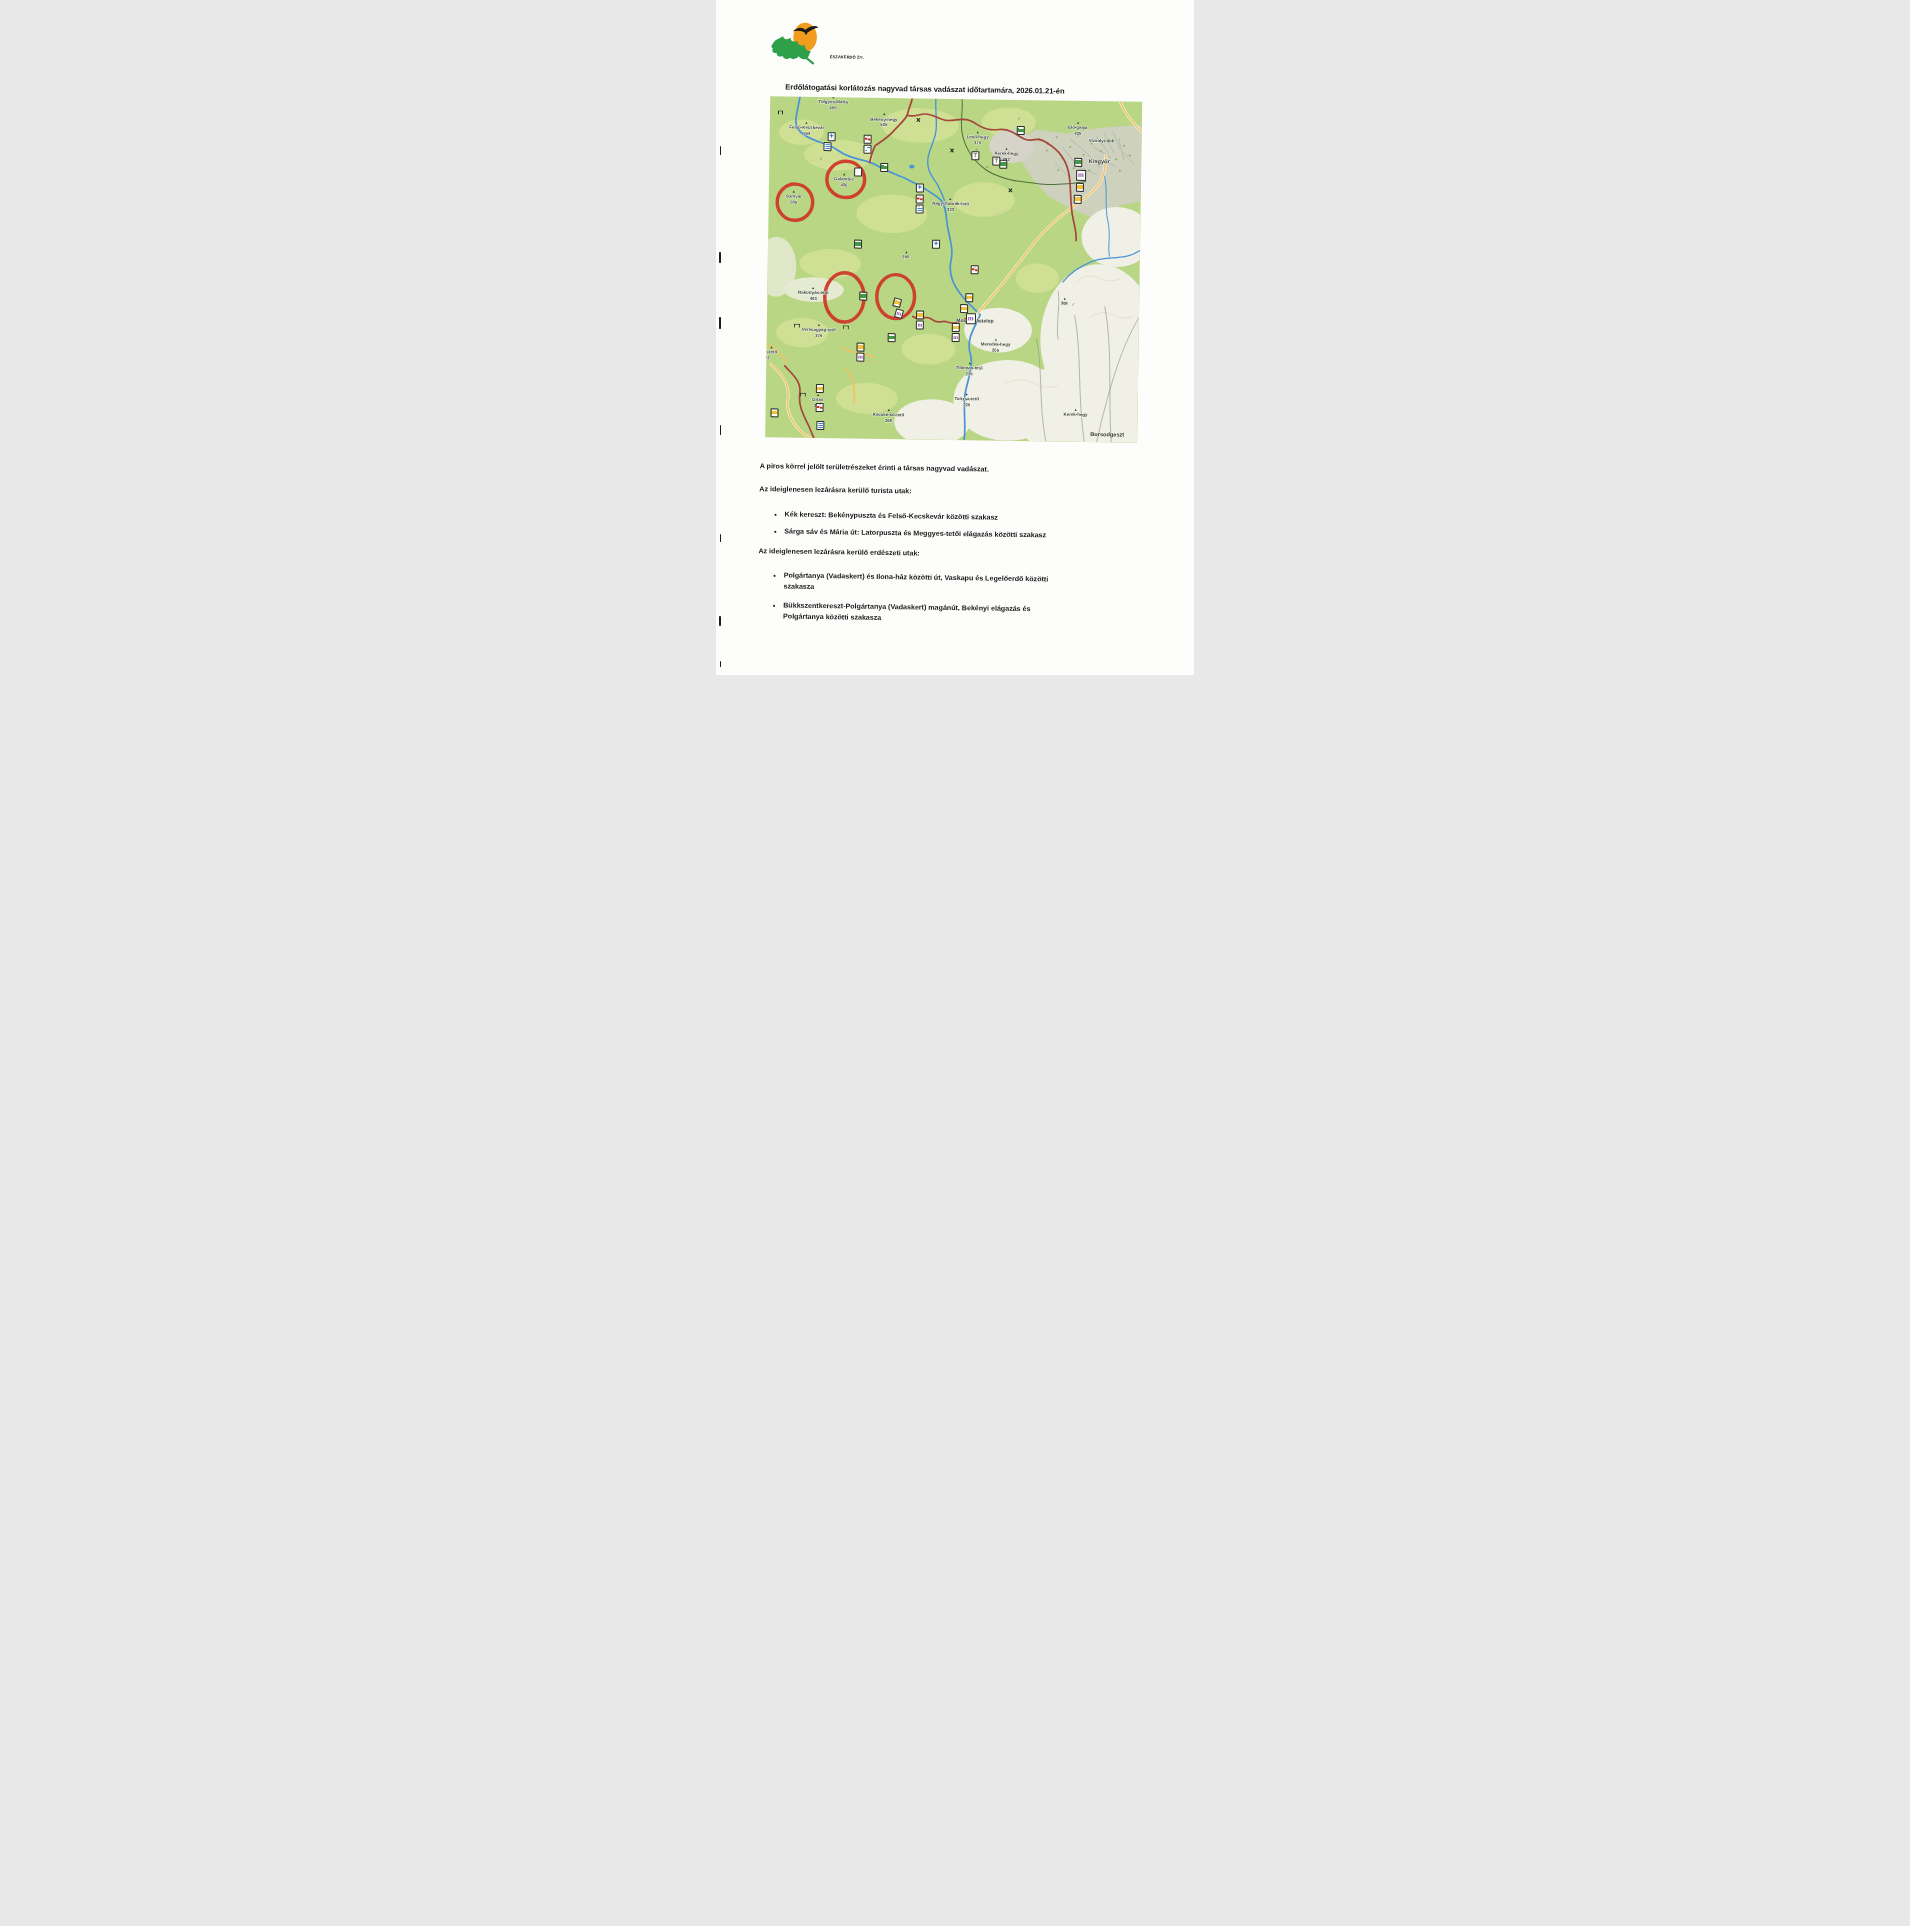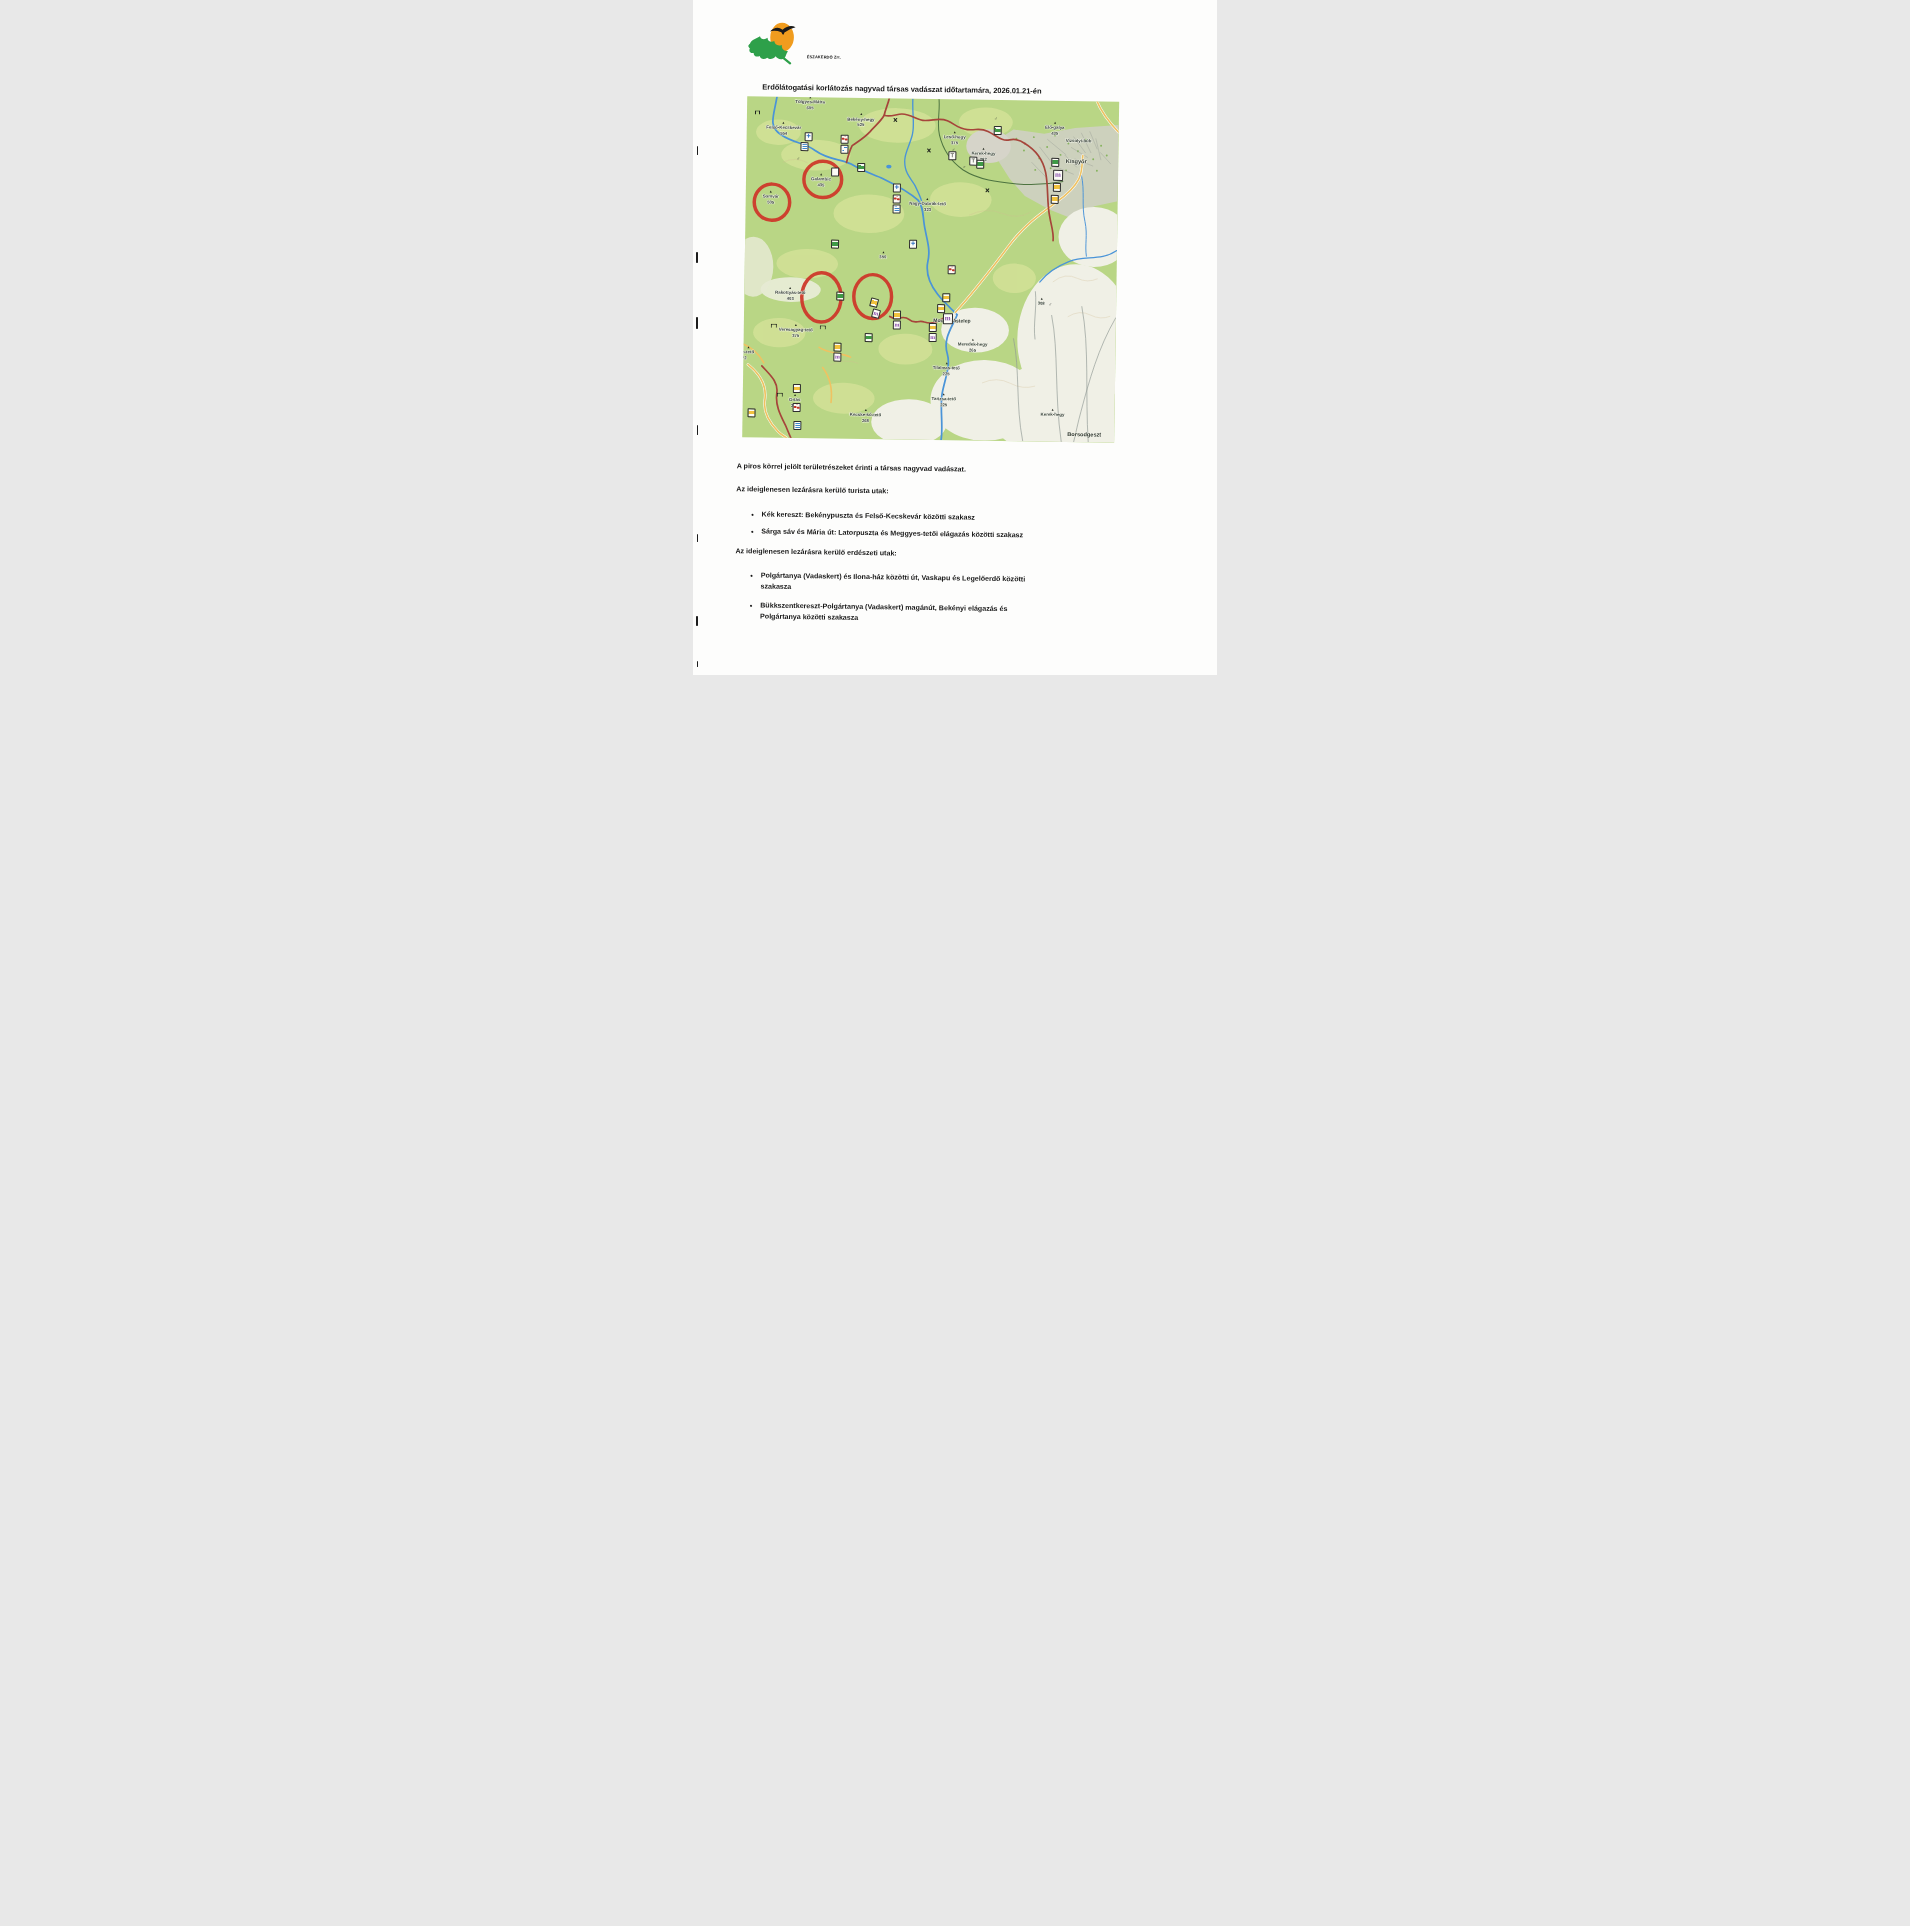--- a/index.html
+++ b/index.html
@@ -1,17 +1,17 @@
 <!DOCTYPE html>
 <html style="font-size:6.2px"><head>
 <meta charset="utf-8">
 <style>
   html,body { margin:0; padding:0; background:#e8e8e8; }
   .page {
-    position:relative; width:524px; height:675px; margin:0 auto;
+    position:relative; width:478px; height:675px; margin:0 auto;
     background:#fdfdfc; overflow:hidden;
     font-family:"Liberation Sans", sans-serif; color:#161616;
   }
   .doc { position:absolute; left:0; top:0; width:478px; height:675px;
          transform:rotate(0.85deg); transform-origin:239px 46px; }
 
   
   .scanmark { position:absolute; background:#1c1c1c; border-radius:0.8px; }
 
   

